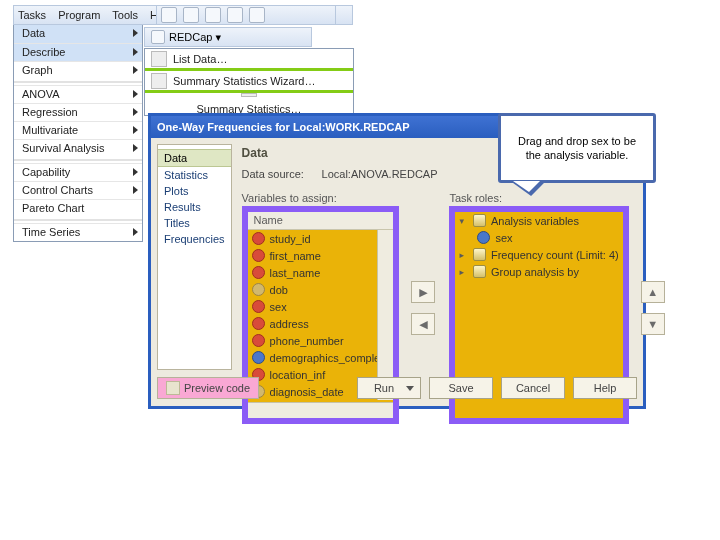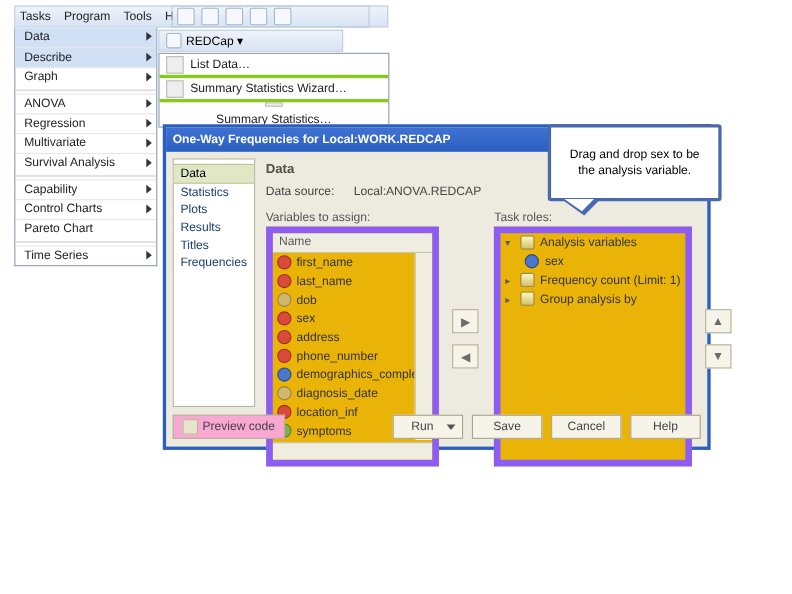--- a/index.html
+++ b/index.html
@@ -160,20 +160,24 @@
 
       <div class="lists">
 
         <div class="list-col" style="flex:1.1">
           <div class="list-label">Variables to assign:</div>
           <div class="listbox">
             <div class="hdr">Name</div>
             <div id="var-rows">
                 <div class="row">
                   <span class="ic-sm ic-red"></span>
+                  <span>study_id</span>
+                </div>
+                <div class="row">
+                  <span class="ic-sm ic-red"></span>
                   <span>first_name</span>
                 </div>
                 <div class="row">
                   <span class="ic-sm ic-red"></span>
                   <span>last_name</span>
                 </div>
                 <div class="row">
                   <span class="ic-sm ic-tan"></span>
                   <span>dob</span>
                 </div>
@@ -187,26 +191,26 @@
                 </div>
                 <div class="row">
                   <span class="ic-sm ic-red"></span>
                   <span>phone_number</span>
                 </div>
                 <div class="row">
                   <span class="ic-sm ic-blue"></span>
                   <span>demographics_complete</span>
                 </div>
                 <div class="row">
+                  <span class="ic-sm ic-red"></span>
+                  <span>location_inf</span>
+                </div>
+                <div class="row">
                   <span class="ic-sm ic-tan"></span>
                   <span>diagnosis_date</span>
-                </div>
-                <div class="row">
-                  <span class="ic-sm ic-red"></span>
-                  <span>location_inf</span>
                 </div>
                 <div class="row">
                   <span class="ic-sm ic-grn"></span>
                   <span>symptoms</span>
                 </div>
                 <div class="row">
                   <span class="ic-sm ic-grn"></span>
                   <span>symptoms___2</span>
                 </div>
               </div>
@@ -226,21 +230,21 @@
             <div class="row parent expanded">
                 <span class="ic-sm ic-cyl"></span>
                 <span>Analysis variables</span>
               </div>
             <div class="row child">
                 <span class="ic-sm ic-blue"></span>
                 <span>sex</span>
               </div>
             <div class="row parent">
                 <span class="ic-sm ic-cyl"></span>
-                <span>Frequency count (Limit: 1)</span>
+                <span>Frequency count (Limit: 4)</span>
               </div>
             <div class="row parent">
                 <span class="ic-sm ic-cyl"></span>
                 <span>Group analysis by</span>
               </div>
           </div>
         </div>
 
         <div class="mid-btns" style="width:22px">
           <div class="mb">▲</div>

